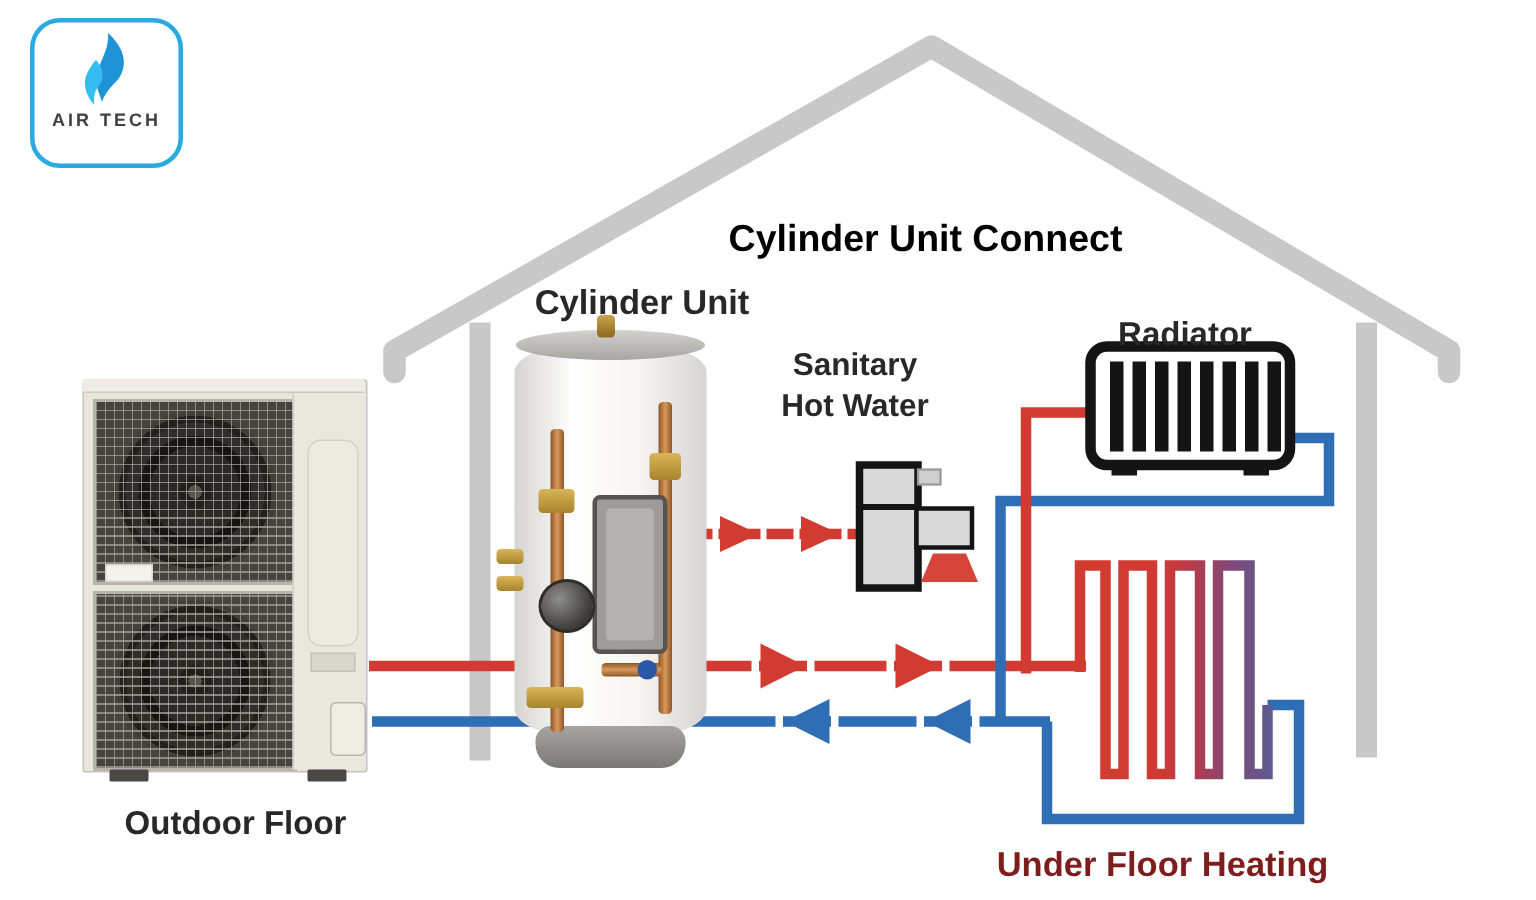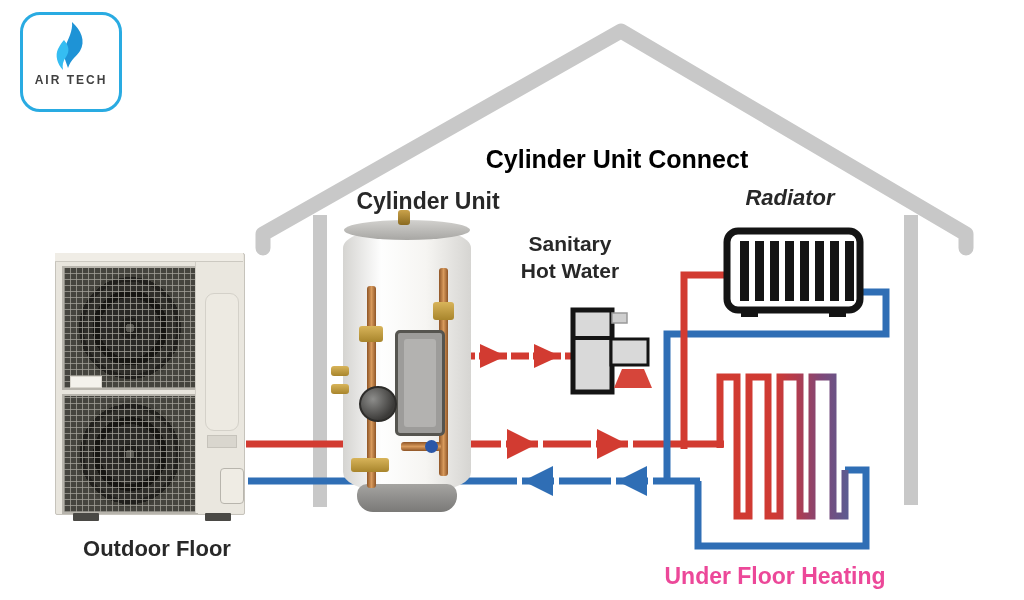--- a/index.html
+++ b/index.html
@@ -5,23 +5,23 @@
   html,body{margin:0;padding:0;background:#fff;}
   .stage{position:relative;width:1024px;height:600px;background:#ffffff;overflow:hidden;
          font-family:"Liberation Sans",sans-serif;}
   .diagram-svg{position:absolute;left:0;top:0;z-index:1;}
 
   
   .label{position:absolute;font-weight:bold;color:#282828;text-align:center;z-index:4;line-height:1.2;}
   .lbl-title{left:452px;top:144px;width:330px;font-size:25px;color:#000000;}
   .lbl-cyl{left:338px;top:188px;width:180px;font-size:23px;}
   .lbl-san{left:500px;top:230px;width:140px;font-size:21px;line-height:27px;}
-  .lbl-rad{left:715px;top:185px;width:150px;font-size:22px;font-style:italic;}
+  .lbl-rad{left:715px;top:210px;width:150px;font-size:22px;}
   .lbl-out{left:57px;top:536px;width:200px;font-size:22px;}
-  .lbl-ufh{left:640px;top:563px;width:270px;font-size:23px;color:#ec4899;}
+  .lbl-ufh{left:640px;top:563px;width:270px;font-size:23px;color:#7f1d1d;}
 
   
   .logo{position:absolute;left:20px;top:12px;width:96px;height:94px;border:3px solid #29abe2;
         border-radius:20px;background:#fff;z-index:5;text-align:center;}
   .logo svg{display:block;margin:5px auto 0;}
   .logo-text{font-size:12px;font-weight:bold;color:#414141;letter-spacing:2px;margin-top:1px;}
 
   
   .cylinder{position:absolute;left:343px;top:206px;width:128px;height:306px;z-index:2;}
   .cylinder > div{position:absolute;}

